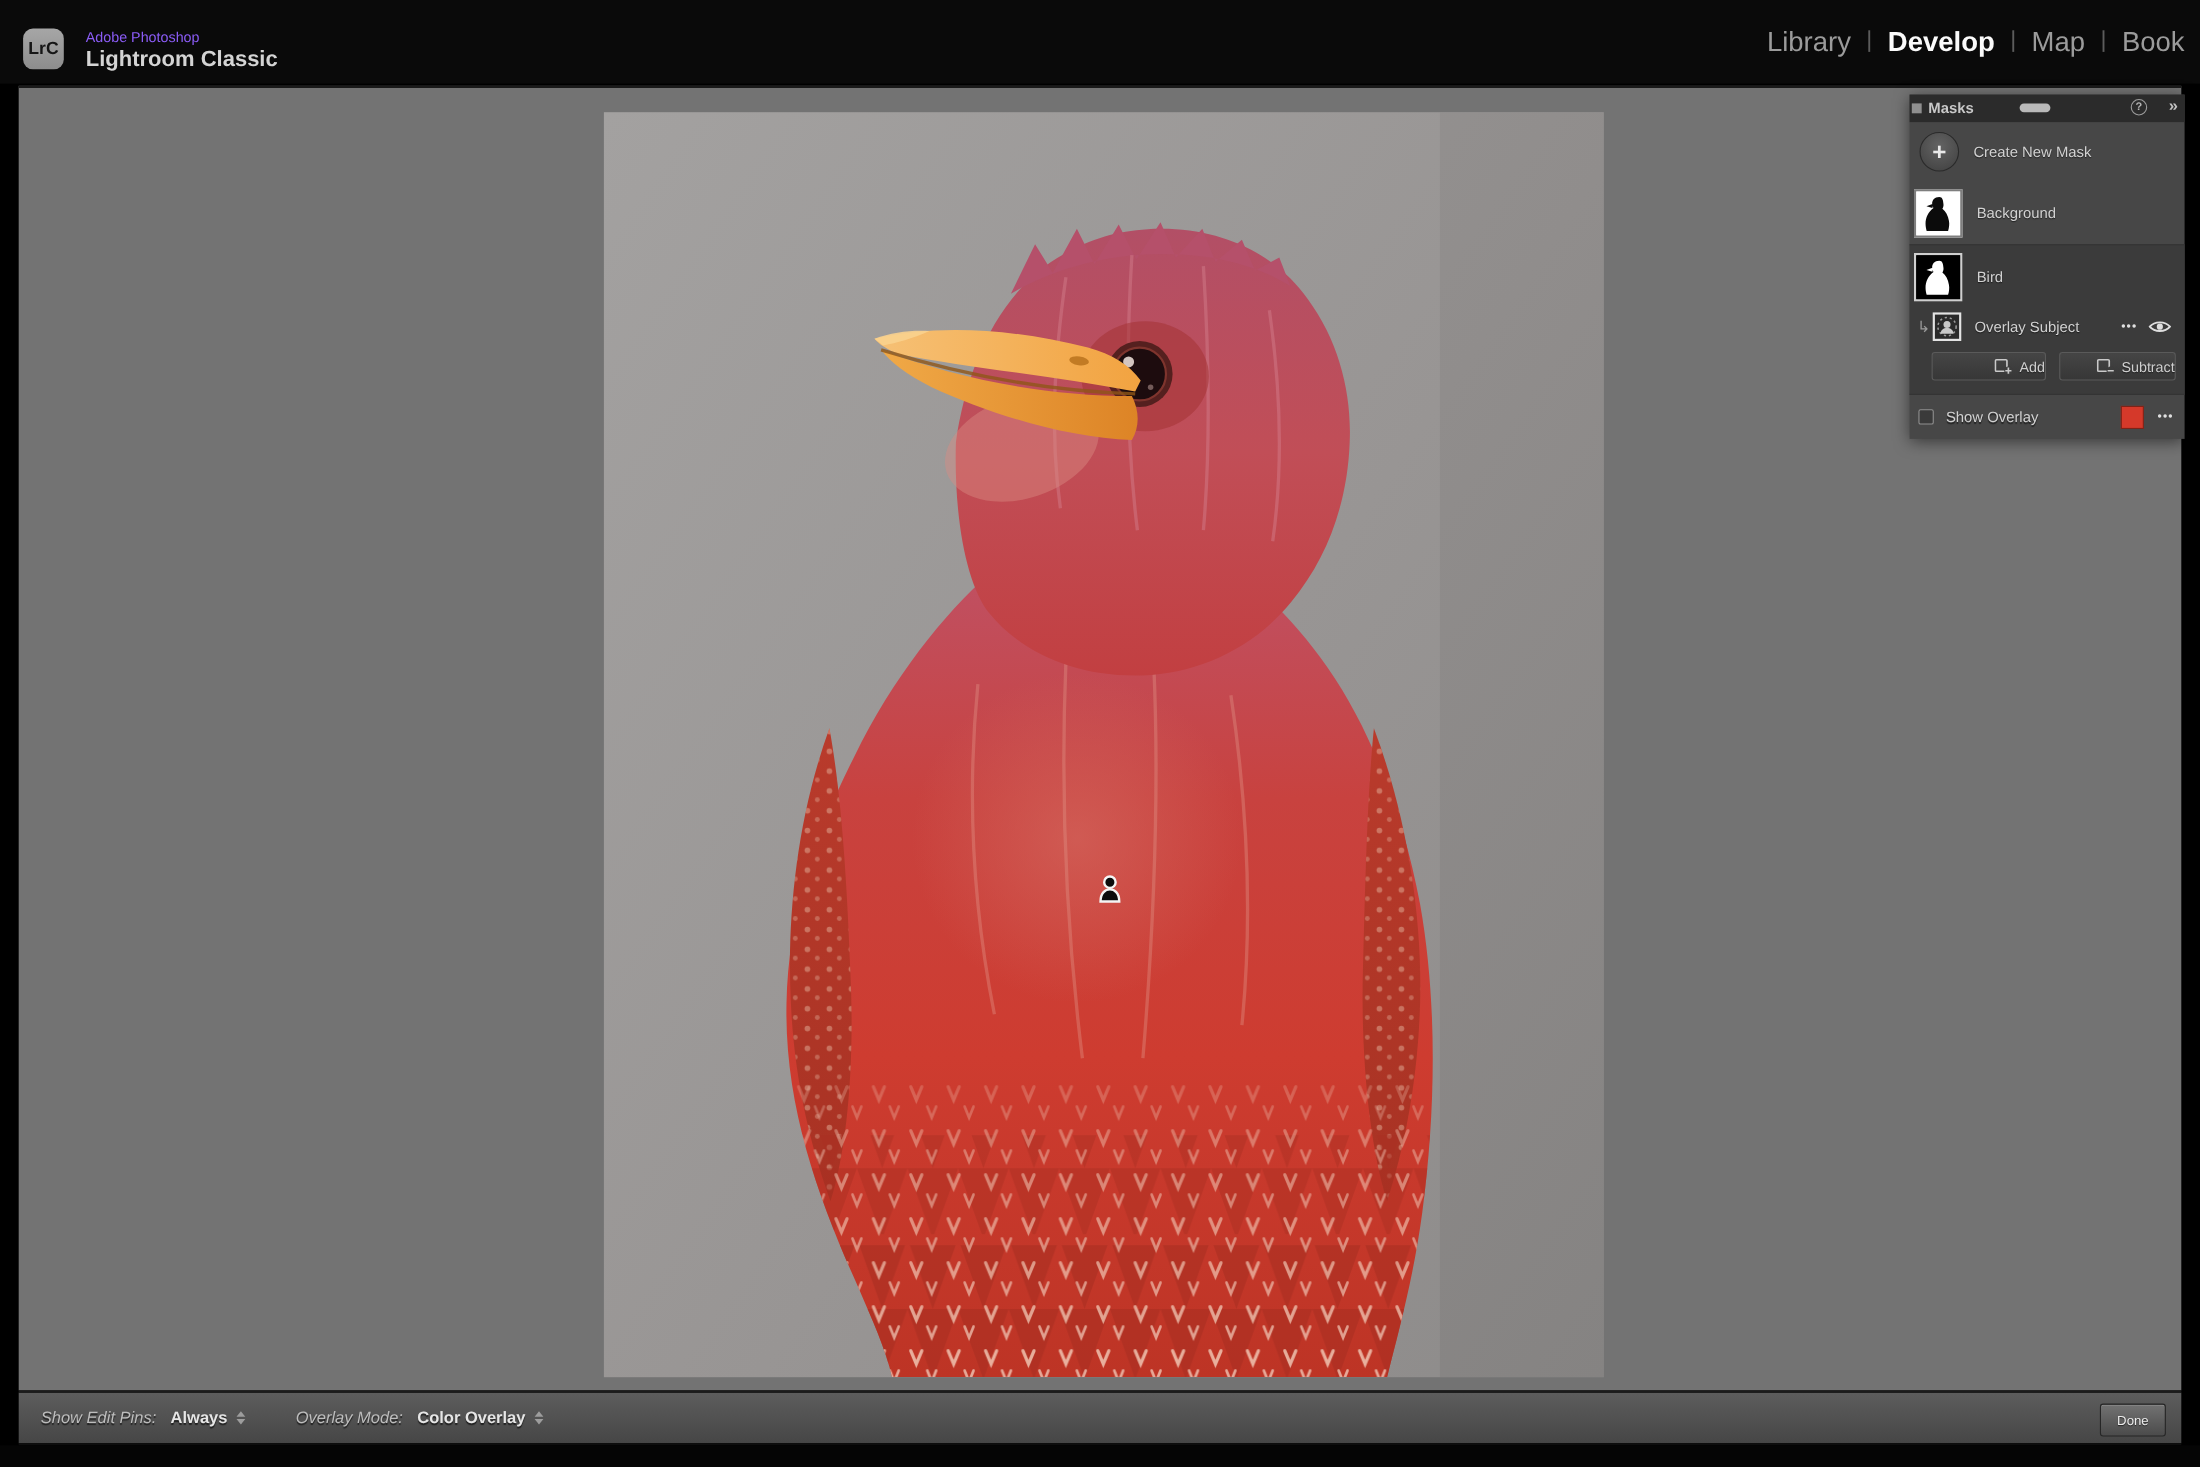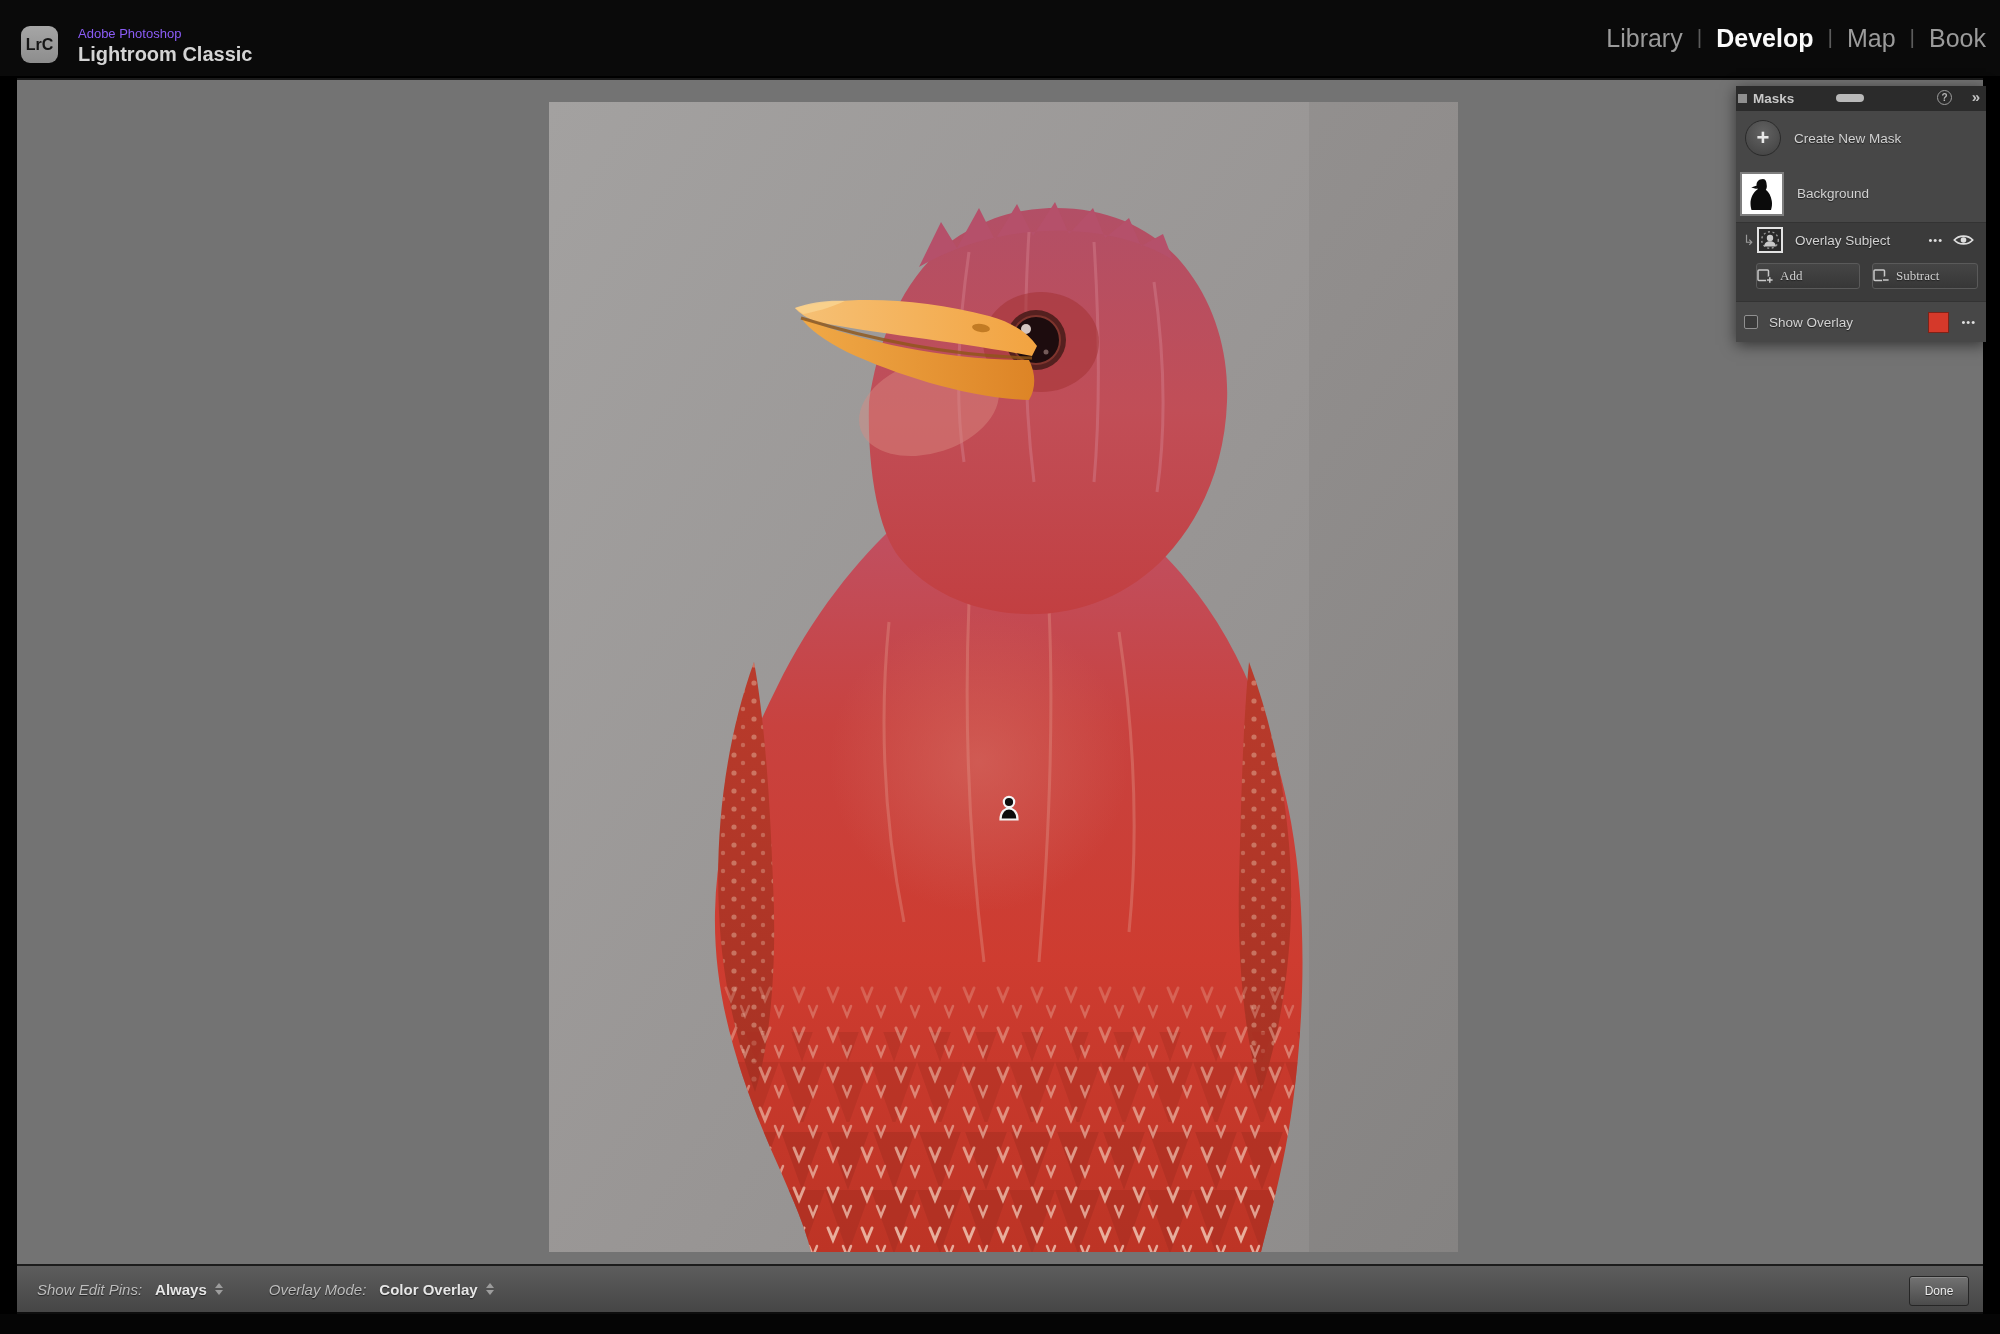--- a/index.html
+++ b/index.html
@@ -54,22 +54,22 @@
   .selected-block .thumb{border-color:#cfcfcf;}
   .row-sub{height:34px;}
   .elbow{color:#9a9a9a;font-size:14px;margin-left:7px;width:14px;}
   .mini-thumb{width:26px;height:26px;border:2px solid #e3e3e3;box-sizing:border-box;background:#2a2a2a;
               display:flex;align-items:center;justify-content:center;}
   .row-sub .mp-label{margin-left:12px;flex:1;}
   .dots{color:#e0e0e0;font-size:11px;letter-spacing:1px;margin-right:10px;cursor:pointer;}
   .eye{margin-right:12px;cursor:pointer;display:flex;}
   .row-buttons{height:38px;padding-bottom:6px;}
   .mbtn{height:26px;background:linear-gradient(#454545,#373737);border:1px solid #5a5a5a;border-radius:3px;
-        color:#cfcfcf;font-size:13px;display:flex;align-items:center;justify-content:flex-start;gap:6px;
-        box-sizing:border-box;cursor:pointer;text-shadow:0 1px 1px rgba(0,0,0,.5);font-family:Liberation Serif, serif;}
+        color:#cfcfcf;font-size:13px;display:flex;align-items:center;justify-content:flex-end;gap:6px;
+        box-sizing:border-box;cursor:pointer;text-shadow:0 1px 1px rgba(0,0,0,.5);}
   .btn-add{width:104px;margin-left:20px;}
   .btn-sub{width:106px;margin-left:12px;}
   .row-overlay{height:40px;}
   .checkbox{width:14px;height:14px;background:#3a3a3a;border:1px solid #909090;border-radius:2px;
             margin-left:8px;box-sizing:border-box;cursor:pointer;}
   .row-overlay .mp-label{flex:1;margin-left:11px;}
   .swatch{width:21px;height:21px;margin-right:12px;border:1px solid #7d2318;box-sizing:border-box;cursor:pointer;}
 
   
   .toolbar{position:absolute;left:17px;top:1264px;width:1966px;height:50px;
@@ -250,20 +250,29 @@
         <div class="thumb" style="background:#fff;">
           <svg viewBox="0 0 40 40">
               <rect width="40" height="40" fill="#fff"></rect>
             <path d="M21 5 c-4.5 0 -6.5 3 -6.5 6 c0 2 .6 3.2 1.2 4.2 C11 18.5 8.5 24 8.5 29.5 c0 2.6 .5 4.5 1 6.5 h19.5 c.9 -2.8 1.3 -5.8 .8 -9 c-.8 -5 -3 -9 -6 -11.2 c.8 -1.2 1.2 -2.7 1 -4.1 C24.5 8 24 5 21 5 Z M14.8 11.5 l-5.5 2 l5.5 1.6 Z" fill="#0b0b0b"></path>
           </svg>
         </div>
         <div class="mp-label">Background</div>
       </div>
 
       <div class="selected-block">
+        <div class="mp-row row-mask">
+          <div class="thumb" style="background:#000;">
+            <svg viewBox="0 0 40 40">
+                <rect width="40" height="40" fill="#000"></rect>
+              <path d="M21 5 c-4.5 0 -6.5 3 -6.5 6 c0 2 .6 3.2 1.2 4.2 C11 18.5 8.5 24 8.5 29.5 c0 2.6 .5 4.5 1 6.5 h19.5 c.9 -2.8 1.3 -5.8 .8 -9 c-.8 -5 -3 -9 -6 -11.2 c.8 -1.2 1.2 -2.7 1 -4.1 C24.5 8 24 5 21 5 Z M14.8 11.5 l-5.5 2 l5.5 1.6 Z" fill="#fff"></path>
+            </svg>
+          </div>
+          <div class="mp-label">Bird</div>
+        </div>
 
         <div class="mp-row row-sub">
           <span class="elbow">↳</span>
           <div class="mini-thumb">
             <svg width="20" height="20" viewBox="0 0 20 20">
               <circle cx="10" cy="10" r="8.3" fill="none" stroke="#9a9a9a" stroke-width="1.4" stroke-dasharray="2 2.6"></circle>
               <circle cx="10" cy="8" r="3.2" fill="#c9c9c9"></circle>
               <path d="M4.2 16.5 c0-3.6 2.6-5.3 5.8-5.3 s5.8 1.7 5.8 5.3 Z" fill="#c9c9c9"></path>
             </svg>
           </div>

